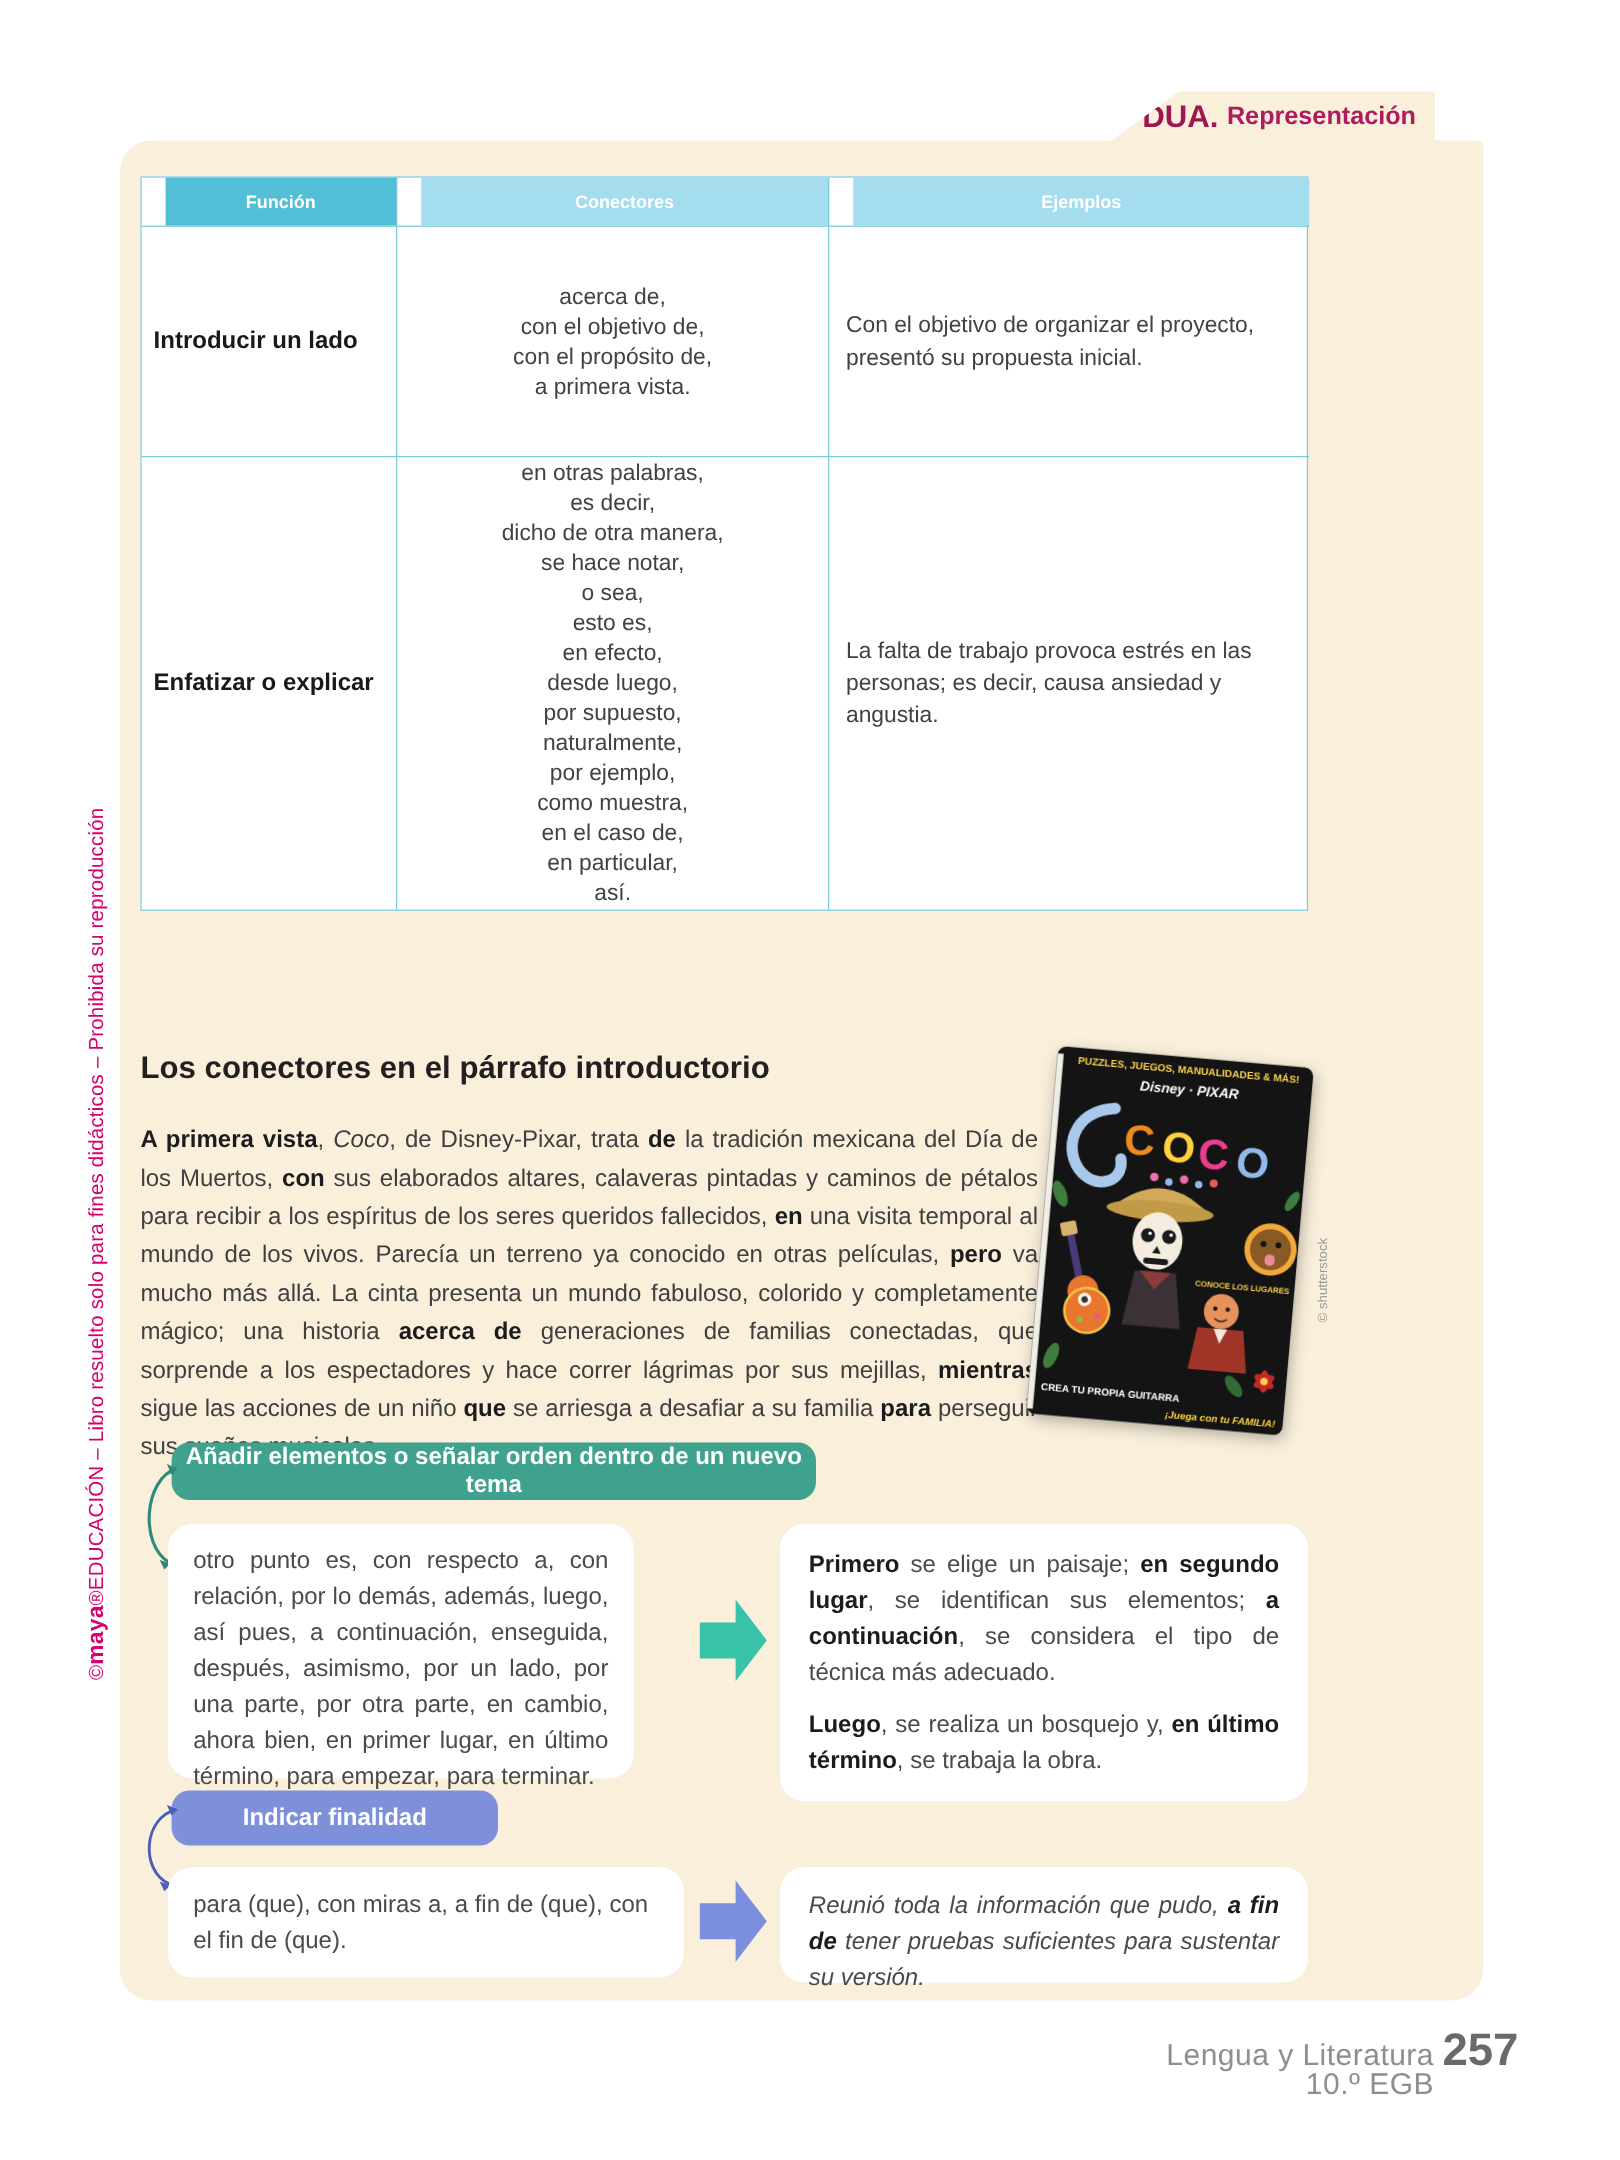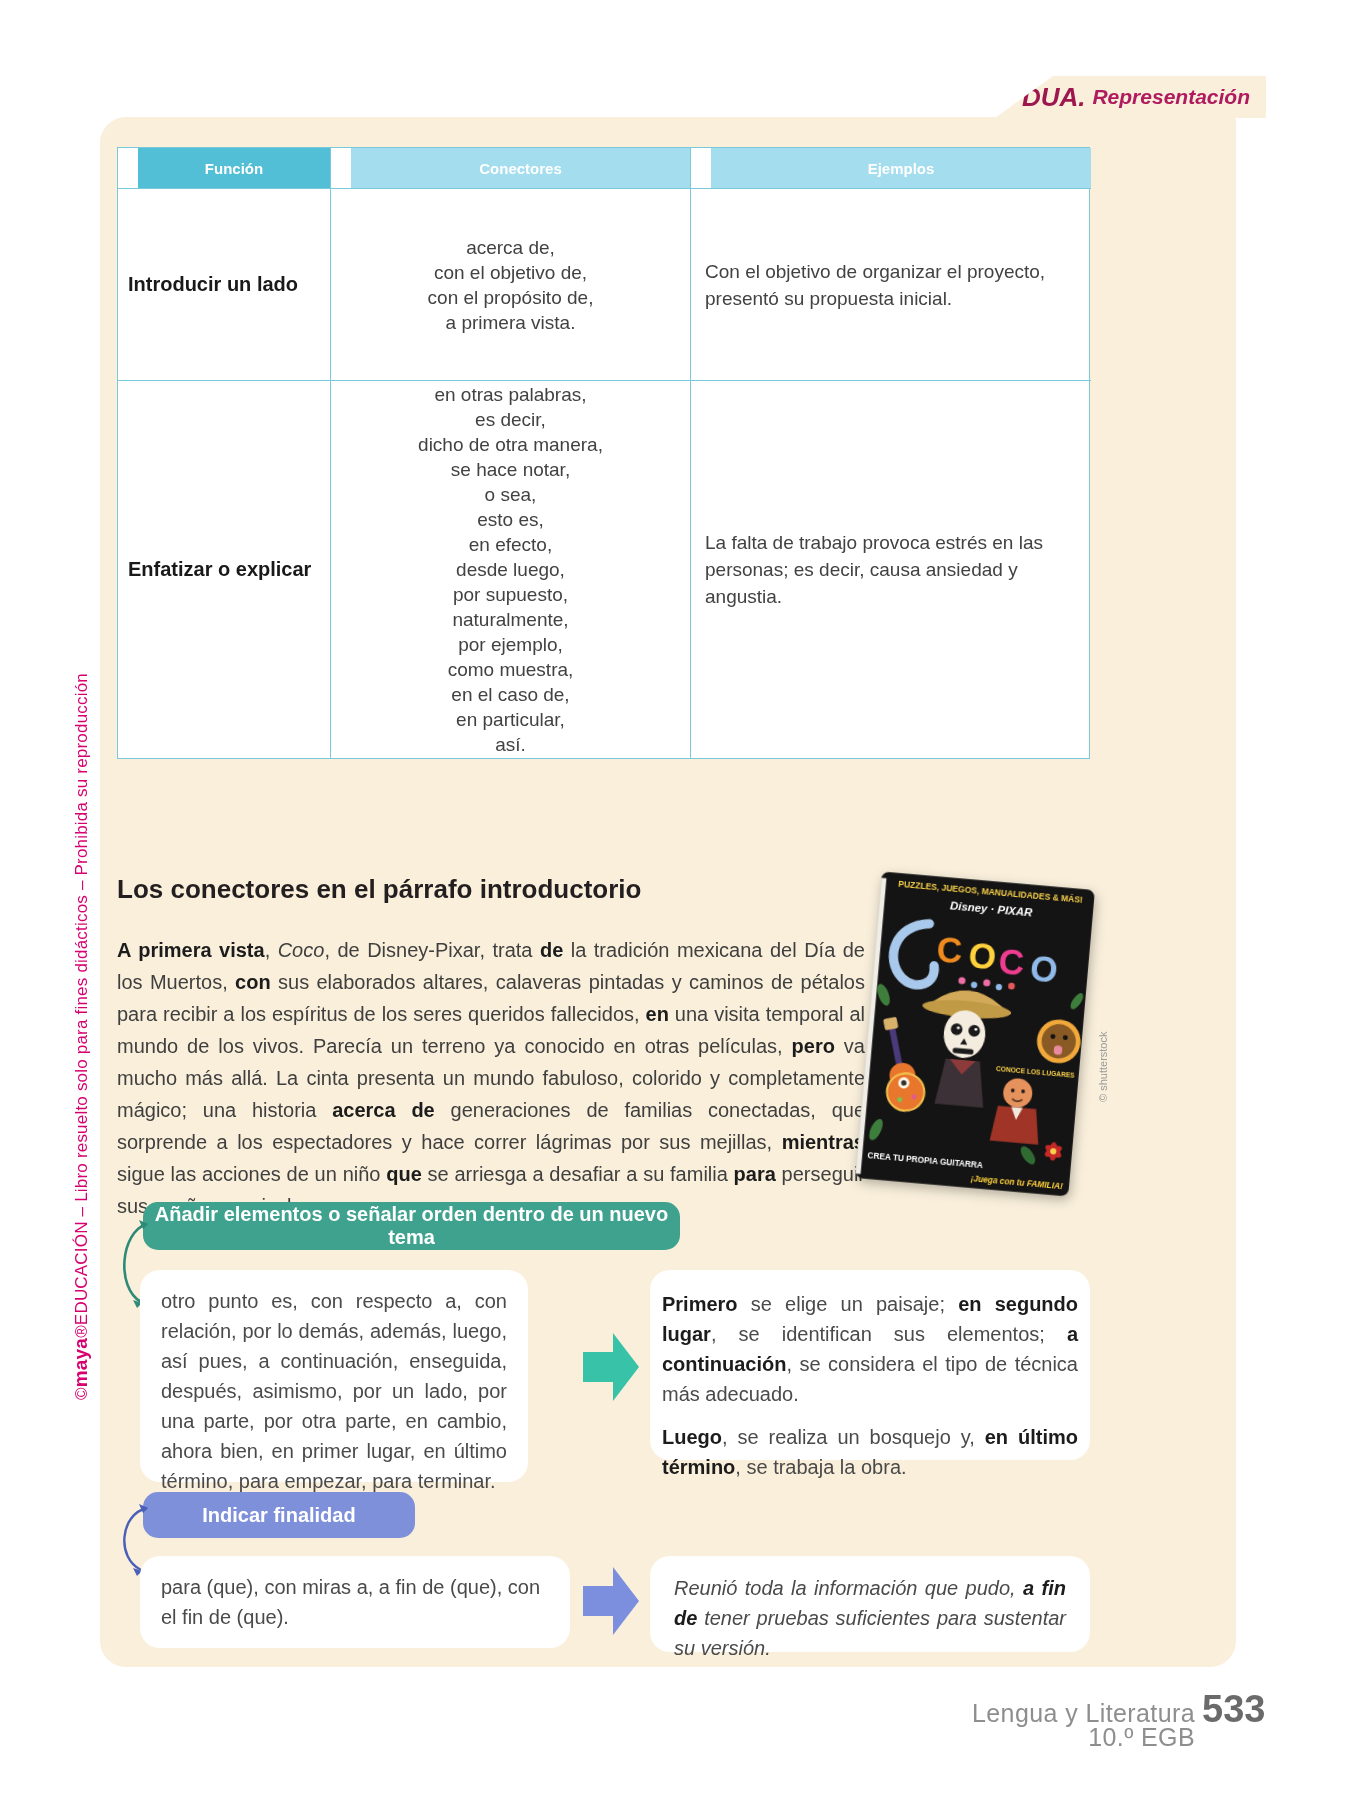--- a/index.html
+++ b/index.html
@@ -10,23 +10,23 @@
   }
   html,body{margin:0;padding:0;background:#ffffff;}
   .page{position:relative;width:1350px;height:1800px;background:#fff;overflow:hidden;
         font-family:"Liberation Sans","DejaVu Sans",sans-serif;}
   
   .side-note{position:absolute;left:70px;top:1400px;width:1010px;height:30px;
       transform:rotate(-90deg);transform-origin:0 0;white-space:nowrap;
       color:var(--magenta);font-size:17px;letter-spacing:.2px;}
   .side-note .brand{font-weight:bold;font-size:19px;}
   
-  #dua-tab{position:absolute;left:995px;top:76px;width:271px;height:42px;background:var(--cream);
+  #dua-tab{position:absolute;left:925px;top:76px;width:271px;height:42px;background:var(--cream);
       clip-path:polygon(58px 0,100% 0,100% 100%,0 100%);
-      display:flex;align-items:center;justify-content:flex-end;padding-right:16px;box-sizing:border-box;gap:7px;font-style:italic;}
+      display:flex;align-items:center;justify-content:flex-end;padding-right:16px;box-sizing:border-box;gap:7px;}
   #dua-tab .dua1{color:var(--dua);font-weight:bold;font-size:26px;}
   #dua-tab .dua2{color:var(--dua2);font-weight:bold;font-size:21px;}
   #panel{position:absolute;left:100px;top:117px;width:1136px;height:1550px;background:var(--cream);
       border-radius:26px 4px 26px 26px;}
   
   .ctable{position:absolute;left:117px;top:147px;width:973px;background:#fff;
       border:1px solid var(--table-border);display:grid;
       grid-template-columns:213px 360px 400px;grid-template-rows:40px 192px 378px;box-sizing:border-box;}
   .th{display:flex;align-items:center;justify-content:center;color:#fff;font-weight:bold;font-size:15px;margin-left:20px;}
   .bg-teal{background:var(--head-teal);} .bg-blue{background:var(--head-blue);}
@@ -45,21 +45,21 @@
       filter:drop-shadow(2px 4px 6px rgba(0,0,0,.28));}
   #credit{position:absolute;left:1097px;top:1102px;transform:rotate(-90deg);transform-origin:0 0;
       font-size:11px;color:#9a9a9a;white-space:nowrap;}
   
   .pill{position:absolute;display:flex;align-items:center;justify-content:center;color:#fff;
       font-weight:bold;font-size:20px;border-radius:15px;text-align:center;}
   #pill1{left:143px;top:1202px;width:537px;height:48px;background:var(--green);}
   #pill2{left:143px;top:1492px;width:272px;height:46px;background:var(--purple);}
   .wbox{position:absolute;background:#fff;border-radius:20px;color:#4a4a4a;font-size:20px;box-sizing:border-box;}
   #box1{left:140px;top:1270px;width:388px;height:212px;padding:16px 21px;line-height:30px;text-align:justify;}
-  #box2{left:650px;top:1270px;width:440px;height:190px;padding:19px 12px;line-height:30px;text-align:justify;}
+  #box2{left:650px;top:1270px;width:440px;height:231px;padding:19px 24px;line-height:30px;text-align:justify;}
   #box2 p{margin:0 0 13px 0;} #box2 p:last-child{margin:0;}
   #box3{left:140px;top:1556px;width:430px;height:92px;padding:16px 21px;line-height:30px;}
   #box4{left:650px;top:1556px;width:440px;height:96px;padding:17px 24px;line-height:30px;text-align:justify;font-style:italic;}
   .curve{position:absolute;}
   .flow-arrow{position:absolute;}
   
   #footer-subject{position:absolute;right:155px;top:1701px;text-align:right;font-size:25px;line-height:24px;
       color:var(--footer-gray);letter-spacing:.4px;}
   #page-number{position:absolute;left:1202px;top:1688px;font-size:38px;font-weight:bold;color:var(--pagenum);}
 </style>
@@ -211,15 +211,15 @@
     <polygon points="0,24 30,24 30,5 56,39 30,73 30,54 0,54" fill="#7c8fdf"></polygon>
   </svg>
   <div id="box4" class="wbox">
     <p style="margin:0"><span>Reunió toda la información que pudo, </span><span class="b">a fin de</span><span> tener pruebas suficientes para sustentar su versión.</span></p>
   </div>
 
   <div id="footer-subject">
     <div>Lengua y Literatura</div>
     <div>10.º EGB</div>
   </div>
-  <div id="page-number">533</div>
+  <div id="page-number">257</div>
 
 </div>
 
 </body></html>

